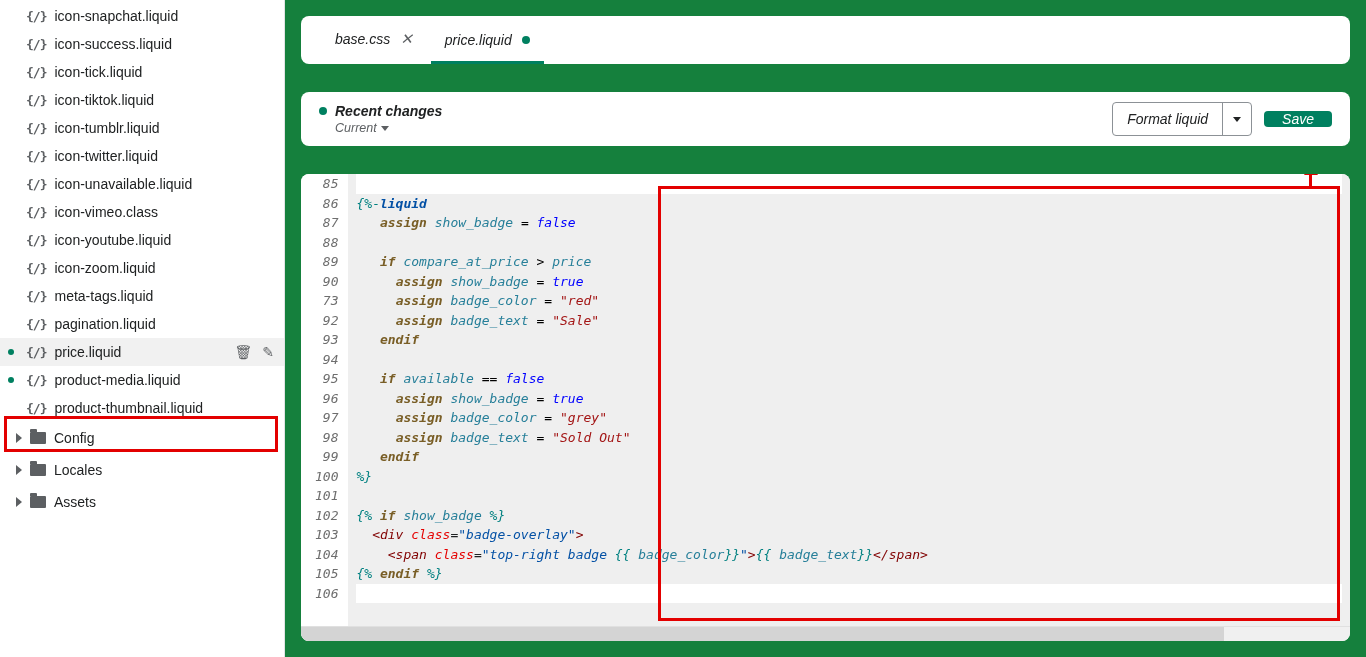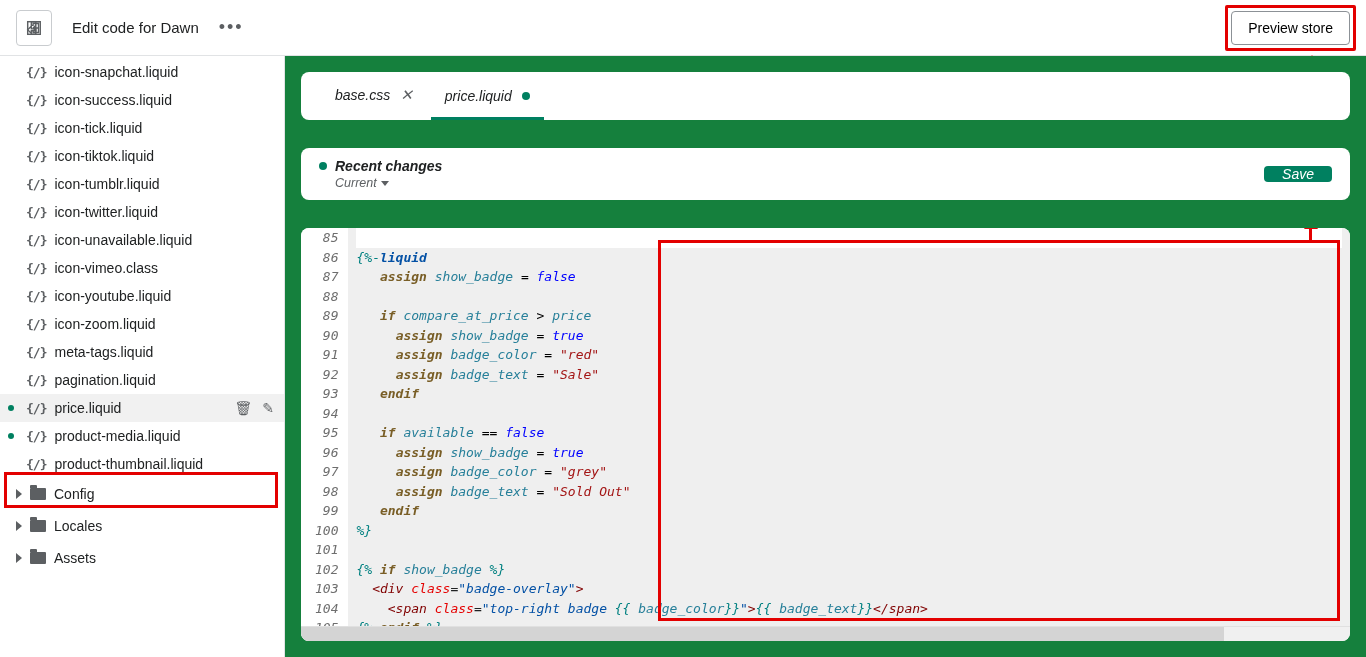--- a/index.html
+++ b/index.html
@@ -72,37 +72,20 @@
 .hbar-thumb { height: 100%; width: 88%; background: #d4d4d4; }
 .red-box-code { position: absolute; left: 357px; top: 12px; right: 10px; bottom: 20px; border: 3px solid #e30000; pointer-events: none; z-index: 5; }
 .arrow-up { position: absolute; top: -22px; right: 28px; pointer-events: none; }
 .arrow-up::before { content: ""; position: absolute; top: 0; left: 0; width: 3px; height: 22px; background: #e30000; }
 .arrow-up::after { content: ""; position: absolute; top: -2px; left: -5px; border-left: 7px solid transparent; border-right: 7px solid transparent; border-bottom: 10px solid #e30000; }
 </style>
 </head>
 <body>
 
 <div class="app">
-  <div class="topbar">
-    <div class="back-btn">
-      <svg width="18" height="18" viewBox="0 0 20 20">
-          <path d="M3 3h10v4h-2V5H5v10h6v-2h2v4H3V3zm10 5l4 4-4 4v-3H8v-2h5V8z" fill="none" stroke="#5c5f62" stroke-width="1.5" transform="scale(-1,1) translate(-20,0)"></path>
-          <rect x="3" y="3" width="9" height="14" fill="none" stroke="#5c5f62" stroke-width="1.6"></rect>
-          <path d="M15 10h-6m0 0l2.5-2.5M9 10l2.5 2.5" fill="none" stroke="#5c5f62" stroke-width="1.6" stroke-linecap="round"></path>
-        </svg>
-    </div>
-    <div class="title">Edit code for Dawn</div>
-    <div class="dots">•••</div>
-    <div class="spacer"></div>
-    <div class="preview-wrap">
-      <button class="preview-btn">Preview store</button>
-      <div class="red-box-preview"></div>
-      <div class="arrow-down"></div>
-    </div>
-  </div>
 
   <div class="body">
     <div class="sidebar">
       <div id="file-list">
           <div class="file-item">
             <span class="code-icon">{/}</span>
             <span>icon-snapchat.liquid</span>
           </div>
           <div class="file-item">
             <span class="code-icon">{/}</span>
@@ -202,33 +185,39 @@
           <div class="recent-top">
               <span class="recent-dot"></span>
               <span>Recent changes</span>
             </div>
           <div class="current">
               <span>Current</span>
               <span class="tri"></span>
             </div>
         </div>
         <div class="spacer"></div>
+        <div class="format-btn">
+          <div>Format liquid</div>
+          <div class="dd">
+              <span class="tri"></span>
+            </div>
+        </div>
         <div class="save-btn">Save</div>
       </div>
 
       <div class="editor-wrap">
         <div class="editor">
           <div class="gutter" id="gutter">
               <div>85</div>
               <div>86</div>
               <div>87</div>
               <div>88</div>
               <div>89</div>
               <div>90</div>
-              <div>91</div>
+              <div>73</div>
               <div>92</div>
               <div>93</div>
               <div>94</div>
               <div>95</div>
               <div>96</div>
               <div>97</div>
               <div>98</div>
               <div>99</div>
               <div>100</div>
               <div>101</div>

